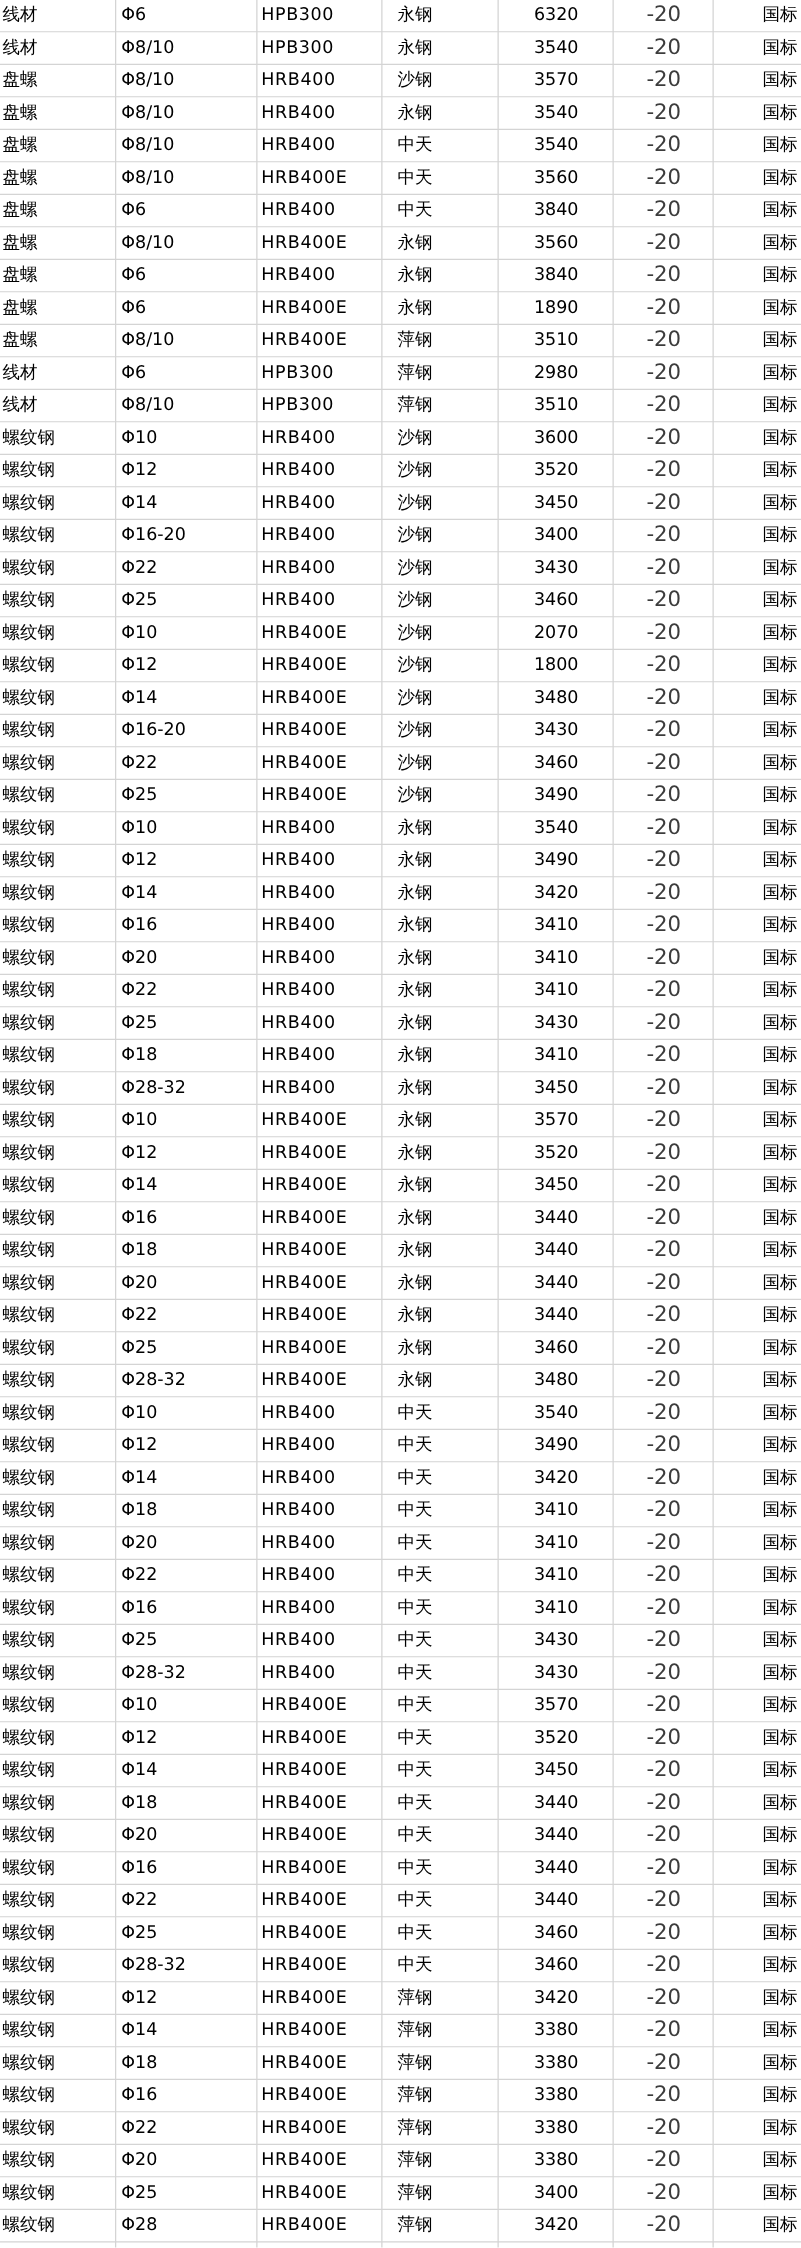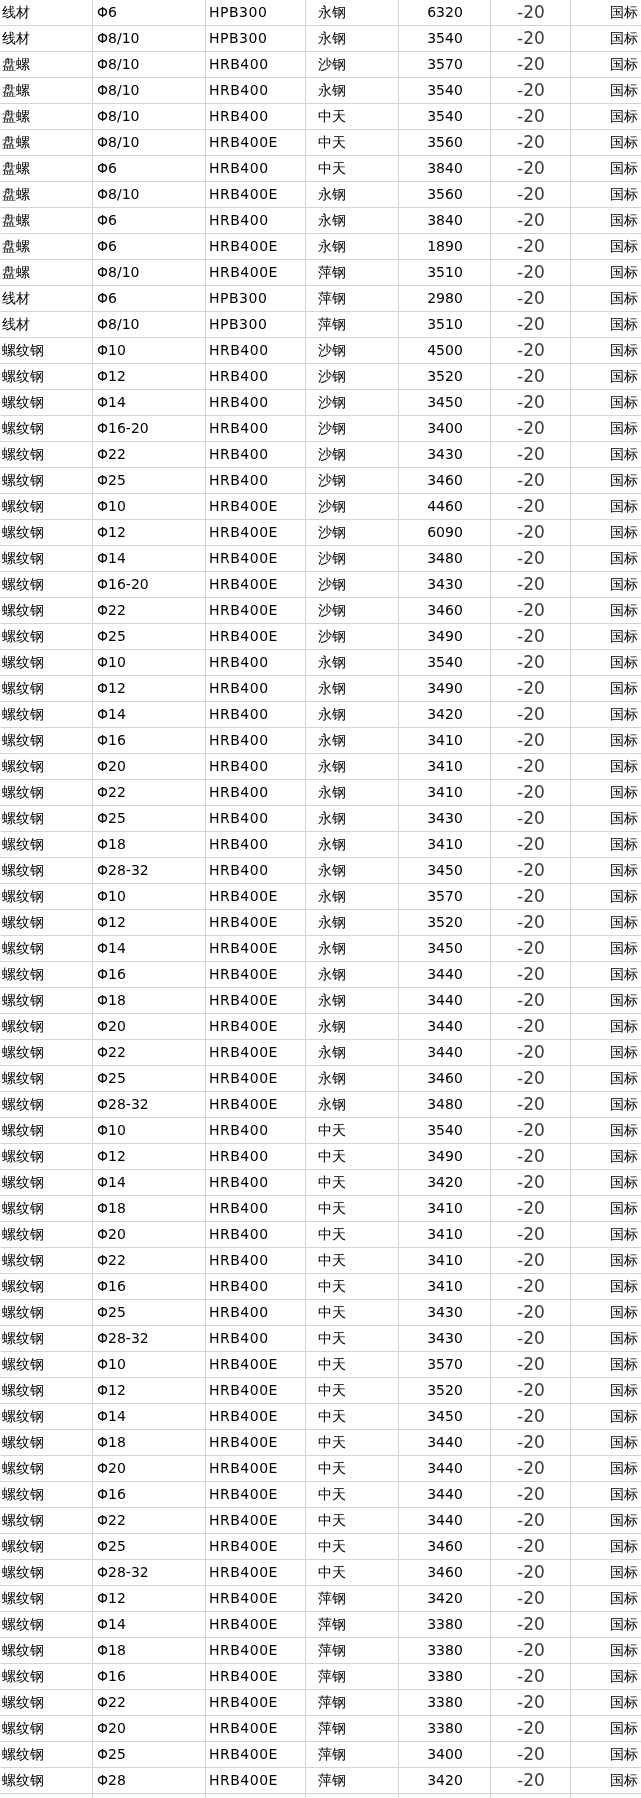--- a/index.html
+++ b/index.html
@@ -182,21 +182,21 @@
     <div class="cell c-price">3510</div>
     <div class="cell c-change">-20</div>
     <div class="cell c-standard">国标</div>
   </div>
 
   <div class="row">
     <div class="cell c-product">螺纹钢</div>
     <div class="cell c-spec">Φ10</div>
     <div class="cell c-grade">HRB400</div>
     <div class="cell c-mill">沙钢</div>
-    <div class="cell c-price">4500</div>
+    <div class="cell c-price">3600</div>
     <div class="cell c-change">-20</div>
     <div class="cell c-standard">国标</div>
   </div>
 
   <div class="row">
     <div class="cell c-product">螺纹钢</div>
     <div class="cell c-spec">Φ12</div>
     <div class="cell c-grade">HRB400</div>
     <div class="cell c-mill">沙钢</div>
     <div class="cell c-price">3520</div>
@@ -242,31 +242,31 @@
     <div class="cell c-price">3460</div>
     <div class="cell c-change">-20</div>
     <div class="cell c-standard">国标</div>
   </div>
 
   <div class="row">
     <div class="cell c-product">螺纹钢</div>
     <div class="cell c-spec">Φ10</div>
     <div class="cell c-grade">HRB400E</div>
     <div class="cell c-mill">沙钢</div>
-    <div class="cell c-price">4460</div>
+    <div class="cell c-price">2070</div>
     <div class="cell c-change">-20</div>
     <div class="cell c-standard">国标</div>
   </div>
 
   <div class="row">
     <div class="cell c-product">螺纹钢</div>
     <div class="cell c-spec">Φ12</div>
     <div class="cell c-grade">HRB400E</div>
     <div class="cell c-mill">沙钢</div>
-    <div class="cell c-price">6090</div>
+    <div class="cell c-price">1800</div>
     <div class="cell c-change">-20</div>
     <div class="cell c-standard">国标</div>
   </div>
 
   <div class="row">
     <div class="cell c-product">螺纹钢</div>
     <div class="cell c-spec">Φ14</div>
     <div class="cell c-grade">HRB400E</div>
     <div class="cell c-mill">沙钢</div>
     <div class="cell c-price">3480</div>

